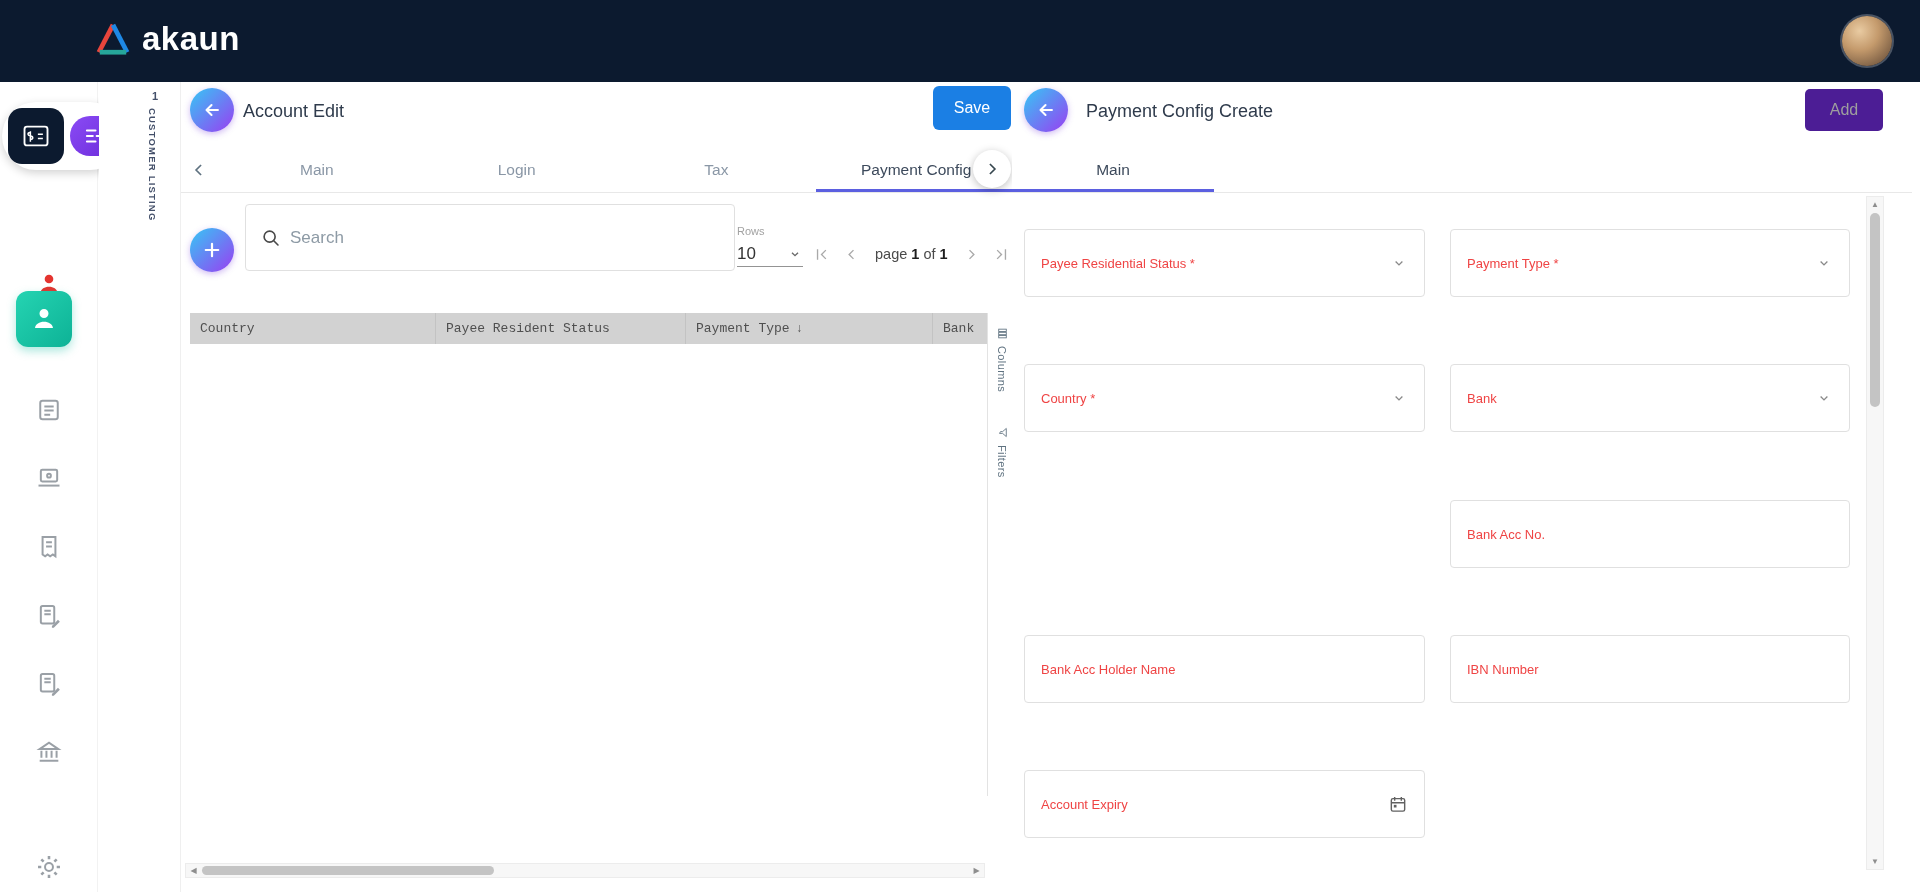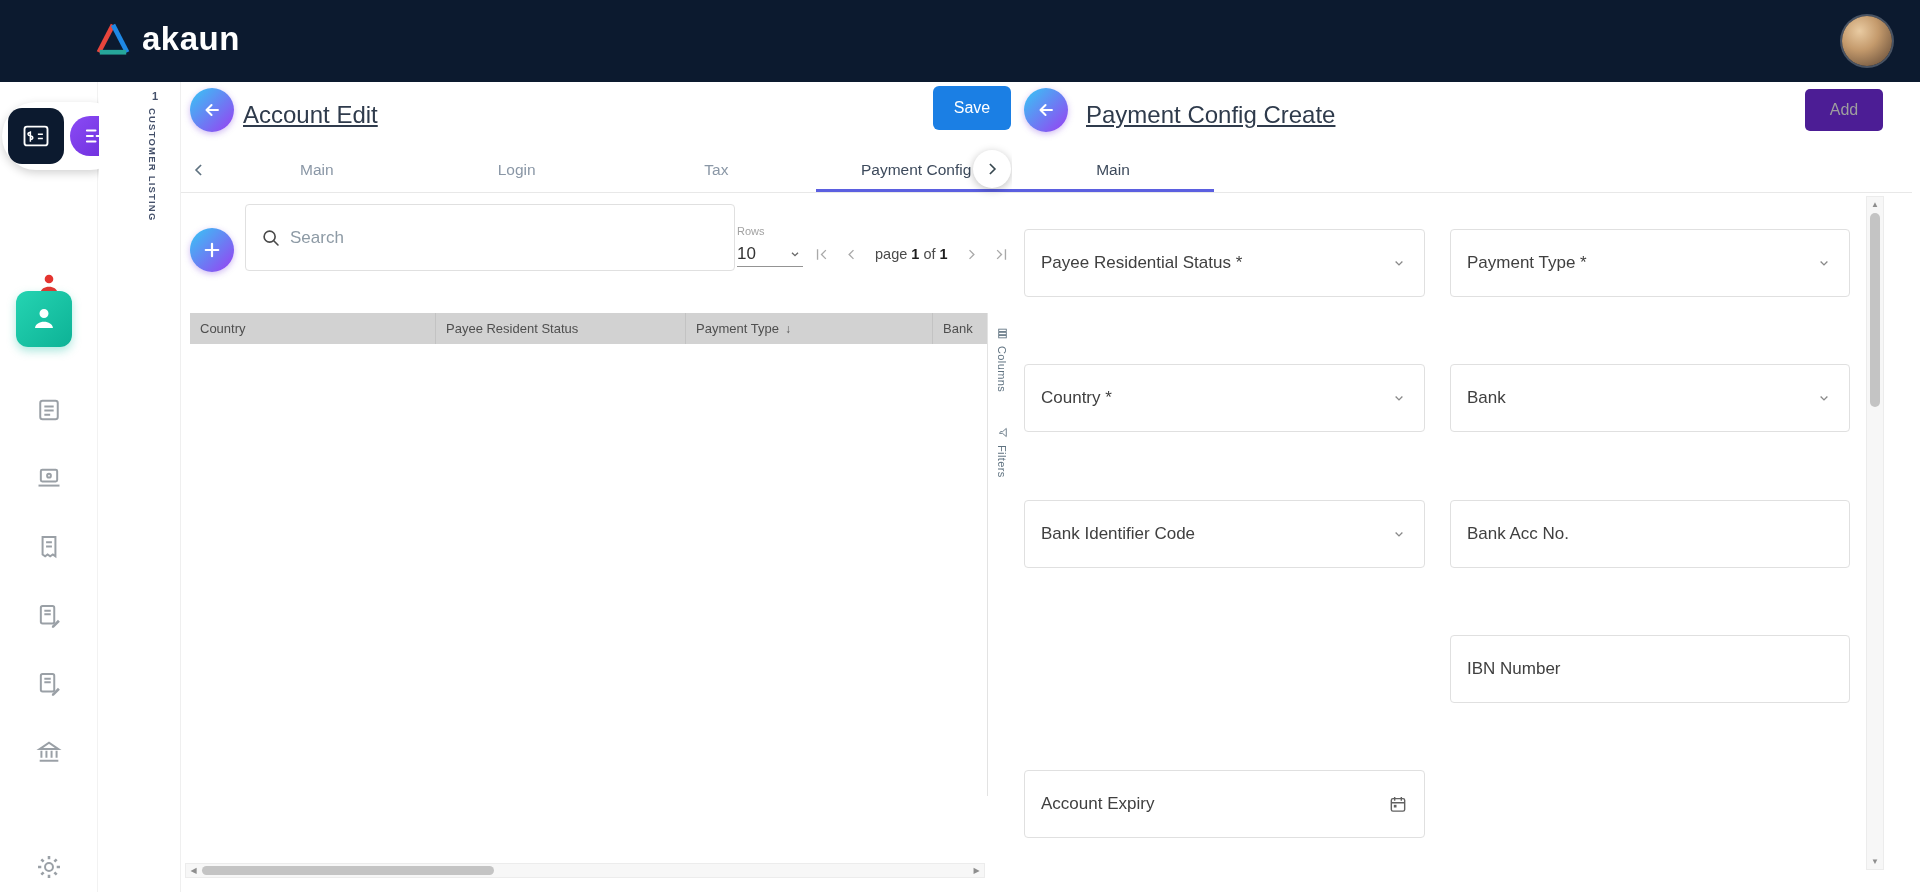--- a/index.html
+++ b/index.html
@@ -34,21 +34,21 @@
     letter-spacing:1.2px; font-weight:700; color:#44506a; cursor:pointer; }
   
   .panel { position:absolute; top:82px; bottom:0; background:#fff; }
   .left-panel { left:181px; width:835px; }
   .panel-gap { position:absolute; left:1016px; top:82px; width:4px; bottom:0; background:#e9e9e9; }
   .right-panel { left:1012px; width:848px; }
   .grad-circle { position:absolute; width:44px; height:44px; border-radius:50%;
     background:linear-gradient(135deg,#35c8f5 0%,#9a3df2 100%);
     display:flex; align-items:center; justify-content:center; cursor:pointer;
     box-shadow:0 2px 6px rgba(120,60,220,.35); }
-  .panel-title { position:absolute; font-size:24px; color:#2f3b4c; font-weight:500;text-decoration:underline; }
+  .panel-title { position:absolute; font-size:18px; color:#2f3b4c; font-weight:500; }
   .btn-save { position:absolute; left:752px; top:4px; width:78px; height:44px; background:#1b7fe4; border:none;
     color:#fff; font-size:16px; font-family:inherit; border-radius:6px; cursor:pointer; }
   .btn-add { position:absolute; left:793px; top:7px; width:78px; height:42px; background:#4c1d95; border:none;
     color:#9e9e9e; font-size:16px; font-family:inherit; border-radius:5px; cursor:default; }
   
   .ptabs { position:absolute; left:0; top:66px; height:44px; display:flex; }
   .lp-tabs { width:835px; }
   .rp-tabs { width:900px; }
   .tab-scroll-btn { width:36px; display:flex; align-items:center; justify-content:center; cursor:pointer; }
   .ptab { flex:1; display:flex; align-items:center; justify-content:center; font-size:15.5px;
@@ -66,21 +66,21 @@
   .rows-select { position:absolute; left:556px; top:143px; width:74px; cursor:pointer; }
   .rows-label { font-size:11px; color:#a2a2a2; }
   .rows-value { display:flex; align-items:center; justify-content:space-between; width:66px; height:26px;
     border-bottom:1px solid #949494; font-size:17px; color:#333; margin-top:4px; }
   .paging { position:absolute; left:628px; top:158px; height:28px; display:flex; align-items:center; gap:6px; }
   .pg-btn { width:24px; height:24px; display:flex; align-items:center; justify-content:center; cursor:pointer; }
   .pg-text { font-size:14.5px; color:#4a4a4a; margin:0 6px;text-align:center; }
   .pg-text b { color:#1e1e1e; }
   
   .thead { position:absolute; left:9px; top:231px; width:797px; height:31px; background:#d2d2d2;
-    display:flex; overflow:hidden; }
+    display:flex; overflow:hidden;font-family:Liberation Mono, monospace; }
   .th { flex:none; padding:0 10px; line-height:31px; font-size:13px; color:#4f4f4f;
     border-right:1px solid #c3c3c3; white-space:nowrap; overflow:hidden; cursor:pointer; }
   .sort { font-size:12px; color:#555; margin-left:6px; }
   .tbody { position:absolute; left:9px; top:262px; width:797px; bottom:114px; background:#fff; }
   .side-strip { position:absolute; left:806px; top:231px; width:29px; bottom:96px; border-left:1px solid #e3e3e3;
     display:flex; flex-direction:column; align-items:center; padding-top:14px; gap:34px; background:#fff; }
   .strip-group { display:flex; flex-direction:column; align-items:center; gap:6px; cursor:pointer; }
   .strip-group svg { transform:rotate(90deg); }
   .strip-label { writing-mode:vertical-rl; font-size:11px; color:#5f7280; letter-spacing:.4px; }
   
@@ -89,21 +89,21 @@
   .sarr { font-size:8px; color:#8e8e8e; width:15px; text-align:center; cursor:pointer; line-height:15px; }
   .htrack { position:relative; flex:1; height:100%; }
   .hthumb { position:absolute; left:1px; top:2px; width:292px; height:9px; background:#c4c4c4; border-radius:5px; cursor:grab; }
   .vscroll { position:absolute; left:854px; top:114px; width:18px; height:674px; background:#f7f7f7;
     border:1px solid #ececec; display:flex; flex-direction:column; align-items:center; }
   .vtrack { position:relative; flex:1; width:100%; }
   .vthumb { position:absolute; left:3px; top:1px; width:10px; height:194px; background:#c4c4c4; border-radius:5px; cursor:grab; }
   
   .field { position:absolute; width:401px; height:68px; border:1px solid #e0e0e0; border-radius:4px;
     background:#fff; display:flex; align-items:center; justify-content:space-between; padding:0 16px; cursor:pointer; }
-  .field-label { font-size:17px; color:#404040; }
+  .field-label { font-size:13px; color:#ef4444; }
   .fc1 { left:12px; } .fc2 { left:438px; width:400px; }
   .fr1 { top:147px; } .fr2 { top:282px; } .fr3 { top:418px; } .fr4 { top:553px; } .fr5 { top:688px; }
 </style>
 </head>
 <body>
 
 <div class="screen">
 
   <div class="appbar">
     <div class="logo">
@@ -351,30 +351,27 @@
           <path d="M7.5 10l4.5 4.5L16.5 10"></path>
         </svg>
     </div>
     <div class="field fc2 fr2">
       <span class="field-label">Bank</span>
       <svg width="18" height="18" viewBox="0 0 24 24" fill="none" stroke="#8a8a8a" stroke-width="1.8">
           <path d="M7.5 10l4.5 4.5L16.5 10"></path>
         </svg>
     </div>
 
-    <div class="field fc1 fr3">
-      <span class="field-label">Bank Identifier Code</span>
-      <svg width="18" height="18" viewBox="0 0 24 24" fill="none" stroke="#8a8a8a" stroke-width="1.8">
-          <path d="M7.5 10l4.5 4.5L16.5 10"></path>
-        </svg>
-    </div>
     <div class="field fc2 fr3">
       <span class="field-label">Bank Acc No.</span>
     </div>
 
+    <div class="field fc1 fr4">
+      <span class="field-label">Bank Acc Holder Name</span>
+    </div>
     <div class="field fc2 fr4">
       <span class="field-label">IBN Number</span>
     </div>
 
     <div class="field fc1 fr5">
       <span class="field-label">Account Expiry</span>
       <svg width="20" height="20" viewBox="0 0 24 24" fill="none" stroke="#616161" stroke-width="1.7">
         <rect x="4" y="5.5" width="16" height="15" rx="2"></rect>
           <path d="M8 3.5V8M16 3.5V8M4 10.5h16"></path>
           <rect x="7" y="13" width="3.2" height="3.2" fill="#616161" stroke="none"></rect>

